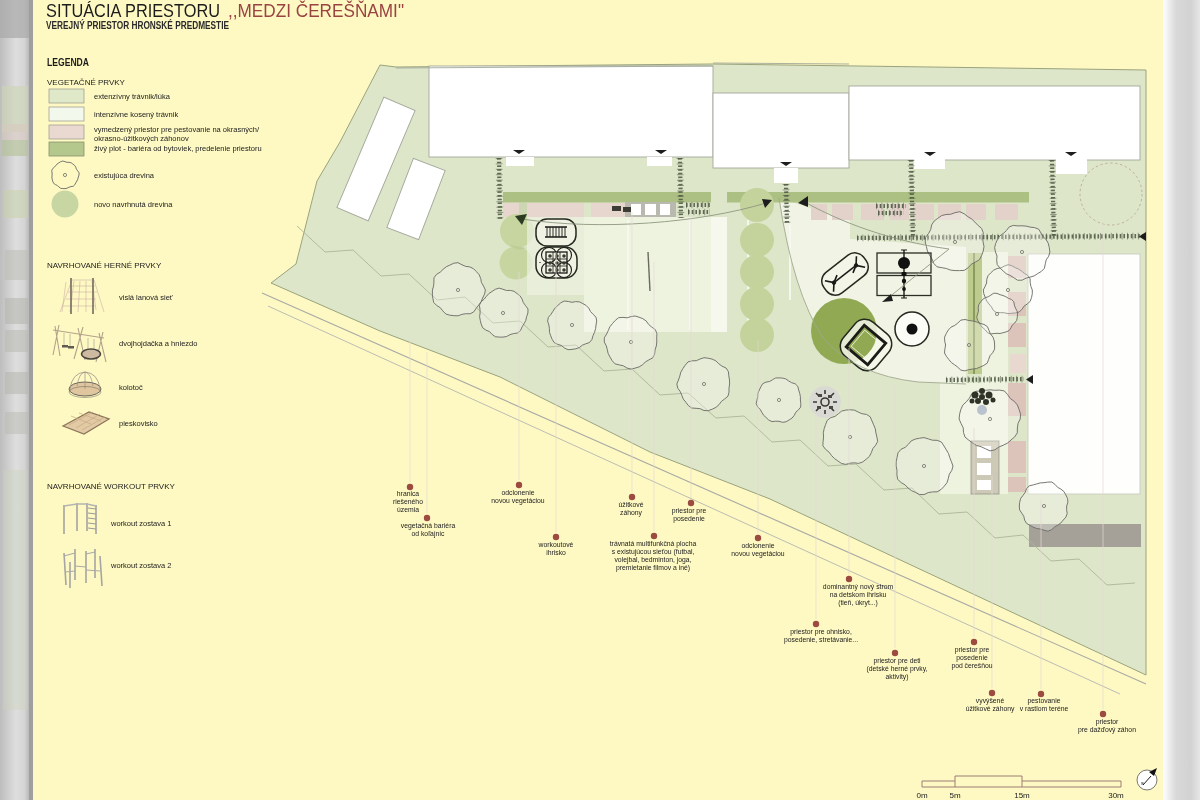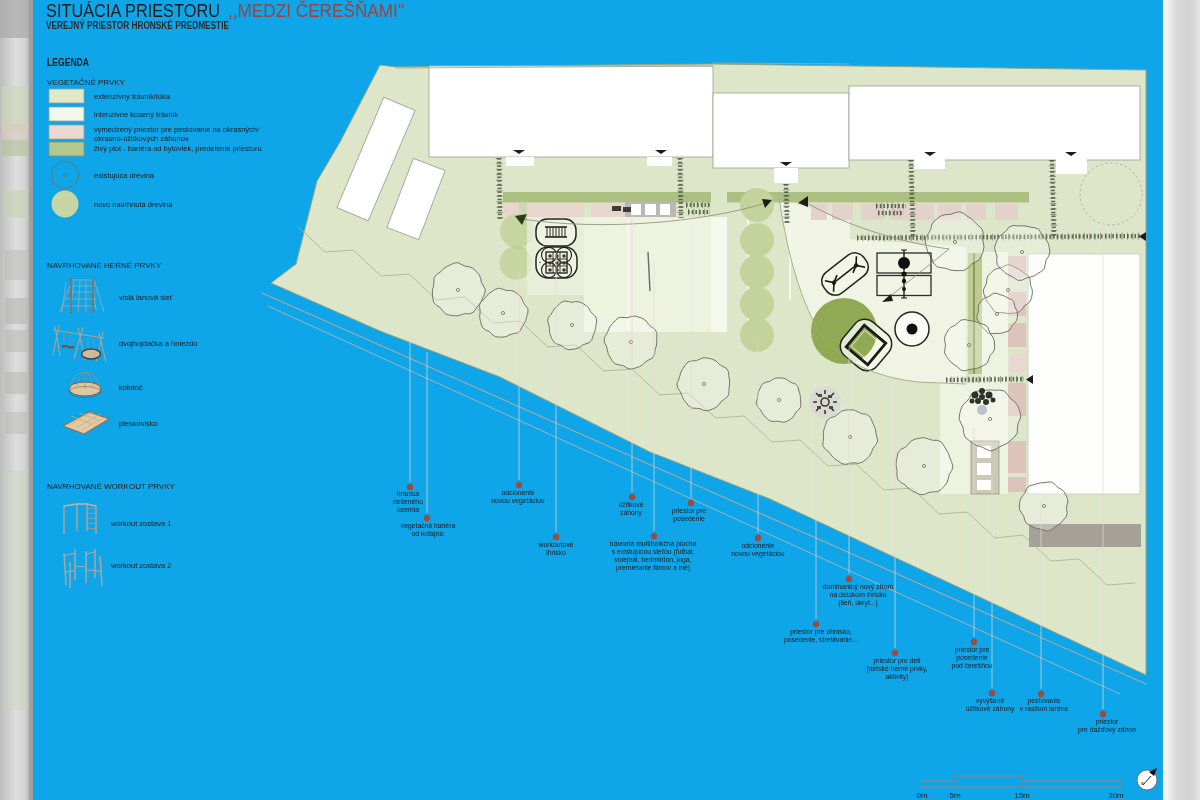--- a/index.html
+++ b/index.html
@@ -1,15 +1,15 @@
 <!DOCTYPE html>
 <html><head><meta charset="utf-8">
 <style>
 html,body{margin:0;padding:0;background:#fff;}
-#page{position:relative;width:1200px;height:800px;overflow:hidden;background:#0ea5e9;
+#page{position:relative;width:1200px;height:800px;overflow:hidden;background:#fef9c3;
 font-family:"Liberation Sans",sans-serif;}
 text{font-family:"Liberation Sans",sans-serif;}
 </style></head><body>
 <div id="page">
 <svg width="1200" height="800" viewBox="0 0 1200 800">
 <defs>
 <linearGradient id="lg" x1="0" y1="0" x2="1" y2="0">
 <stop offset="0" stop-color="#bdbdbd"></stop>
           <stop offset="0.55" stop-color="#dedede"></stop>
 <stop offset="0.85" stop-color="#d4d4d4"></stop>

